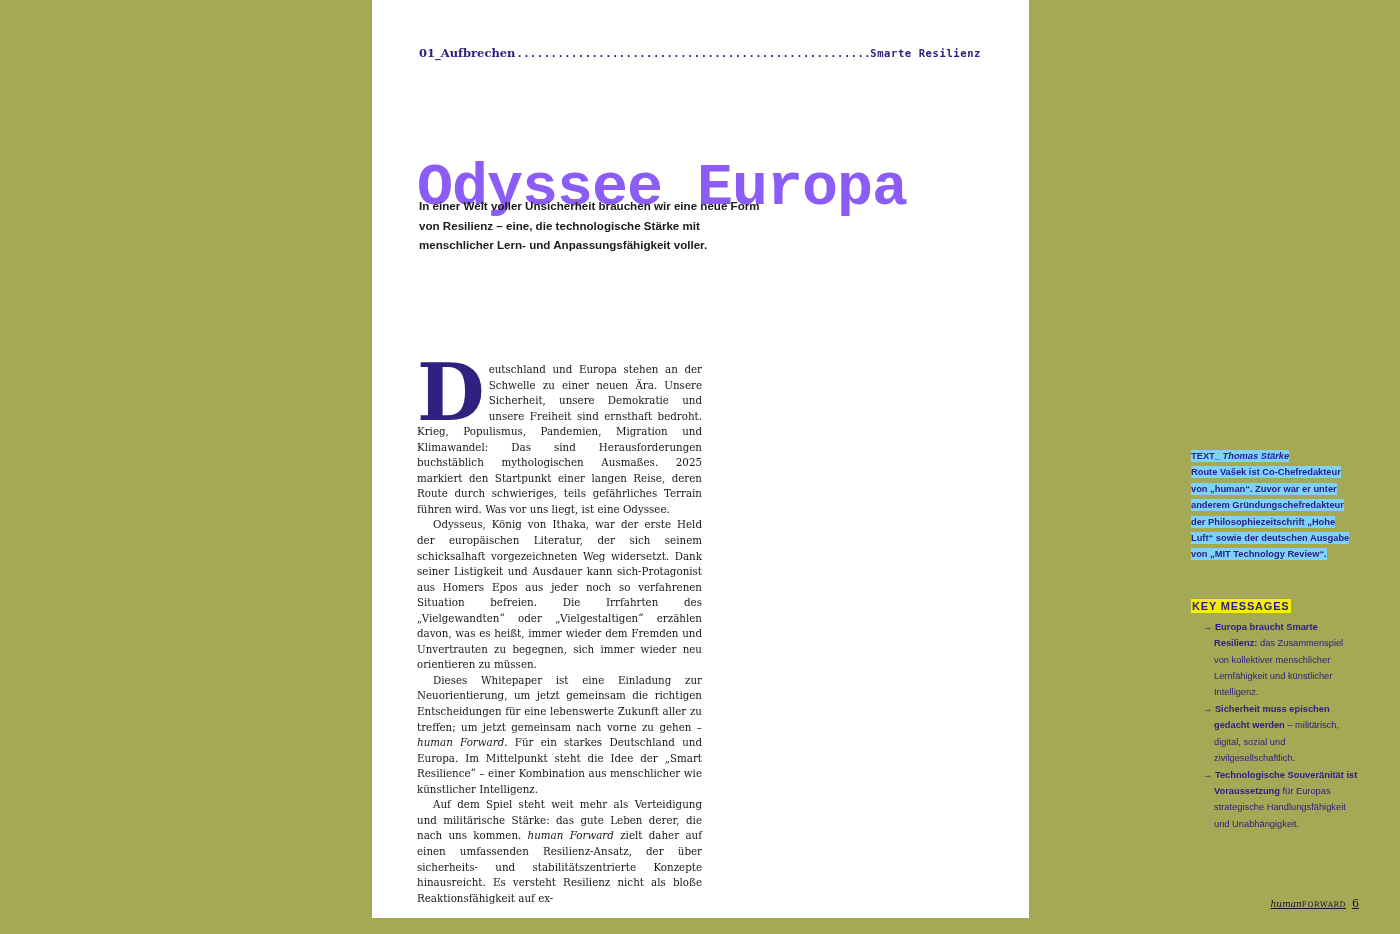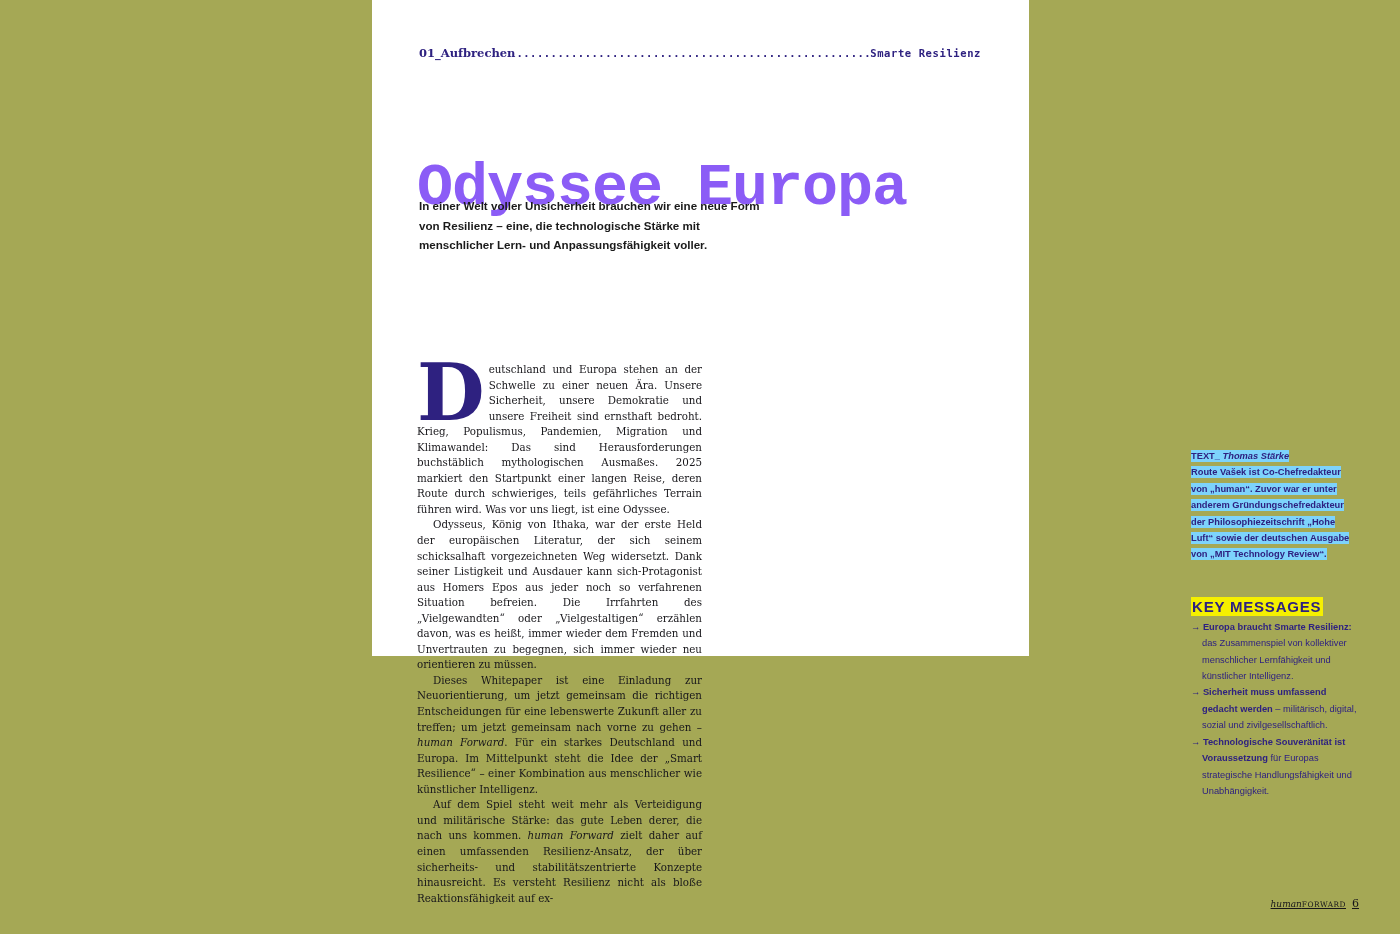--- a/index.html
+++ b/index.html
@@ -13,21 +13,21 @@
     background: #a5a855;
     font-family: "Liberation Sans", sans-serif;
     overflow: hidden;
   }
 
   .spread {
     position: absolute;
     left: 372px;
     top: 0;
     width: 657px;
-    height: 656px;
+    height: 918px;
     background: #ffffff;
   }
 
   
   .running-head {
     position: absolute;
     left: 47px;
     top: 46px;
     width: 562px;
     display: flex;
@@ -143,33 +143,33 @@
   }
   .hl-block .author-name {
     font-style: italic;
   }
 
   .keymsg {
     margin-top: 36px;
   }
   .keymsg-title {
     font-family: "Liberation Sans", sans-serif;
-    font-size: 15px;
+    font-size: 11px;
     font-weight: bold;
     letter-spacing: 0.8px;
     color: #2e2180;
     line-height: 15px;
   }
   .keymsg-title span {
     background: #f5f000;
     padding: 1px 2px 1px 1px;
   }
   .keymsg ul {
     list-style: none;
-    margin: 5px 0 0 0;
+    margin: 5px 0 0 12px;
     padding: 0;
   }
   .keymsg li {
     font-family: "Liberation Sans", sans-serif;
     font-size: 9.3px;
     line-height: 16.4px;
     color: #2e2180;
     margin: 0 0 0 0;
     text-indent: -11px;
     padding-left: 11px;
@@ -236,21 +236,21 @@
 
     <div class="hl-block">
       <span class="hl">TEXT_</span><span class="hl">&nbsp;</span><span class="hl author-name">Thomas Stärke</span><br>
       <span class="hl">Route Vašek ist Co-Chefredakteur von „human“. Zuvor war er unter anderem Gründungschefredakteur der Philosophiezeitschrift „Hohe Luft“ sowie der deutschen Ausgabe von „MIT Technology Review“.</span>
     </div>
 
     <div class="keymsg">
       <div class="keymsg-title"><span>KEY MESSAGES</span></div>
       <ul>
         <li><span class="arrow">→</span> <b>Europa braucht Smarte Resilienz:</b><span> das Zusammenspiel von kollektiver menschlicher Lernfähigkeit und künstlicher Intelligenz.</span></li>
-        <li><span class="arrow">→</span> <b>Sicherheit muss umfassend gedacht werden</b><span> – militärisch, digital, sozial und zivilgesellschaftlich.</span></li>
+        <li><span class="arrow">→</span> <b>Sicherheit muss epischen gedacht werden</b><span> – militärisch, digital, sozial und zivilgesellschaftlich.</span></li>
         <li><span class="arrow">→</span> <b>Technologische Souveränität ist Voraussetzung</b><span> für Europas strategische Handlungsfähigkeit und Unabhängigkeit.</span></li>
       </ul>
     </div>
   </aside>
 
   <div class="folio">
     <span class="brand-a">human</span><span class="brand-b">Forward</span><span class="pageno">6</span>
   </div>
 
 </div>

